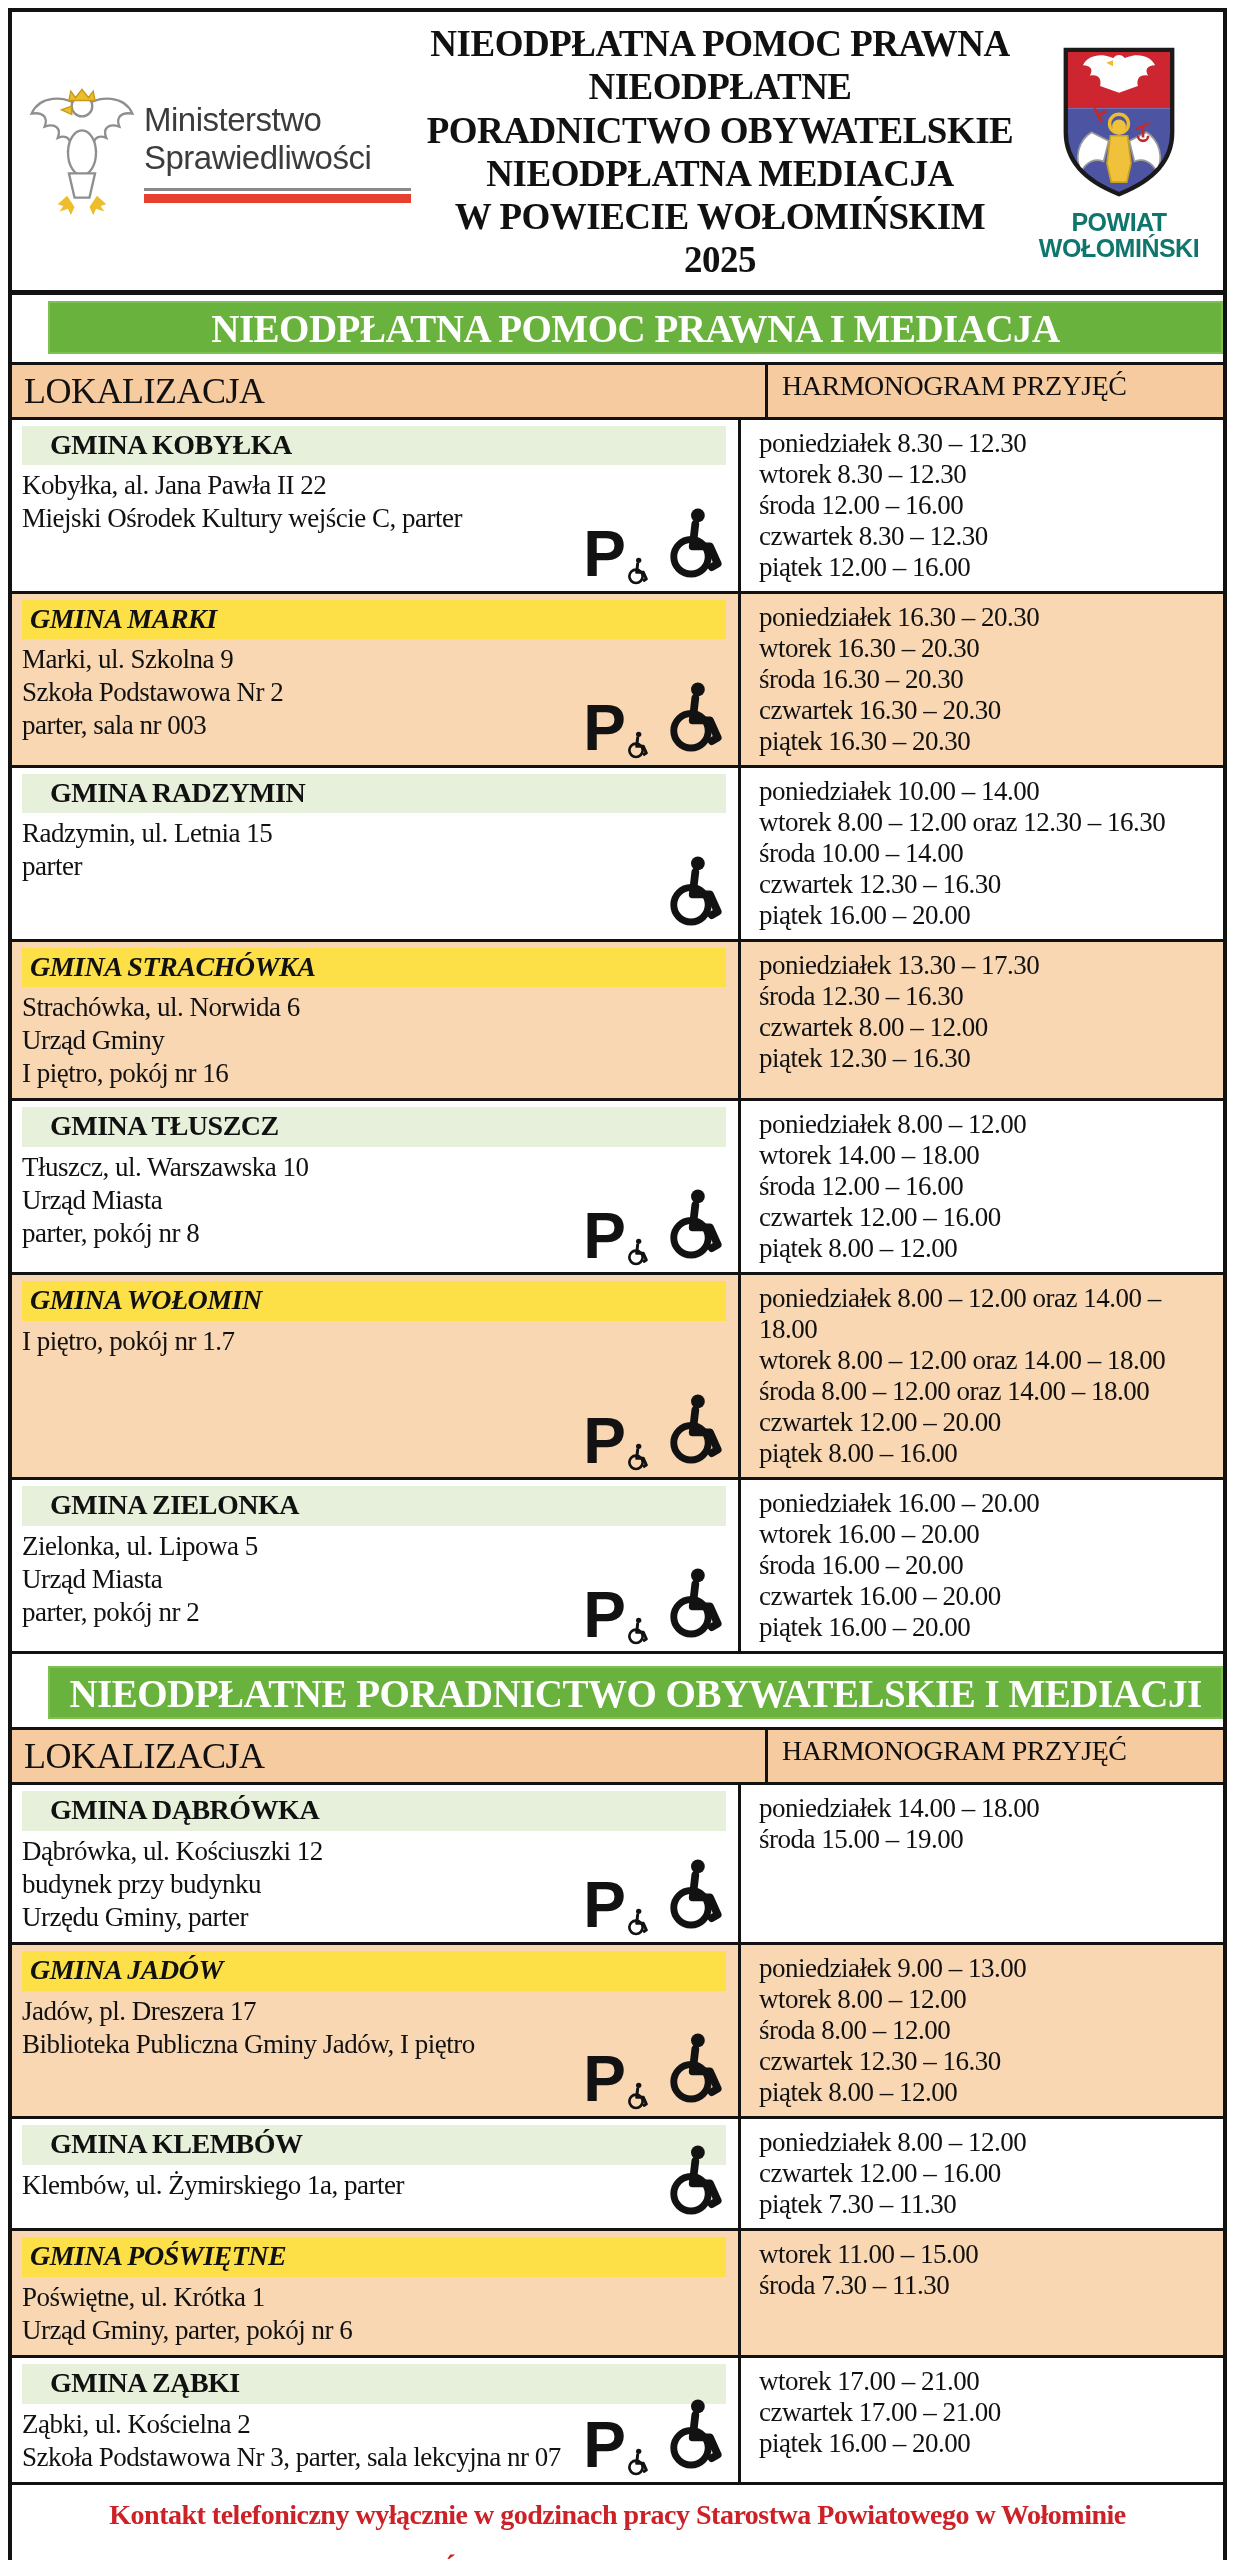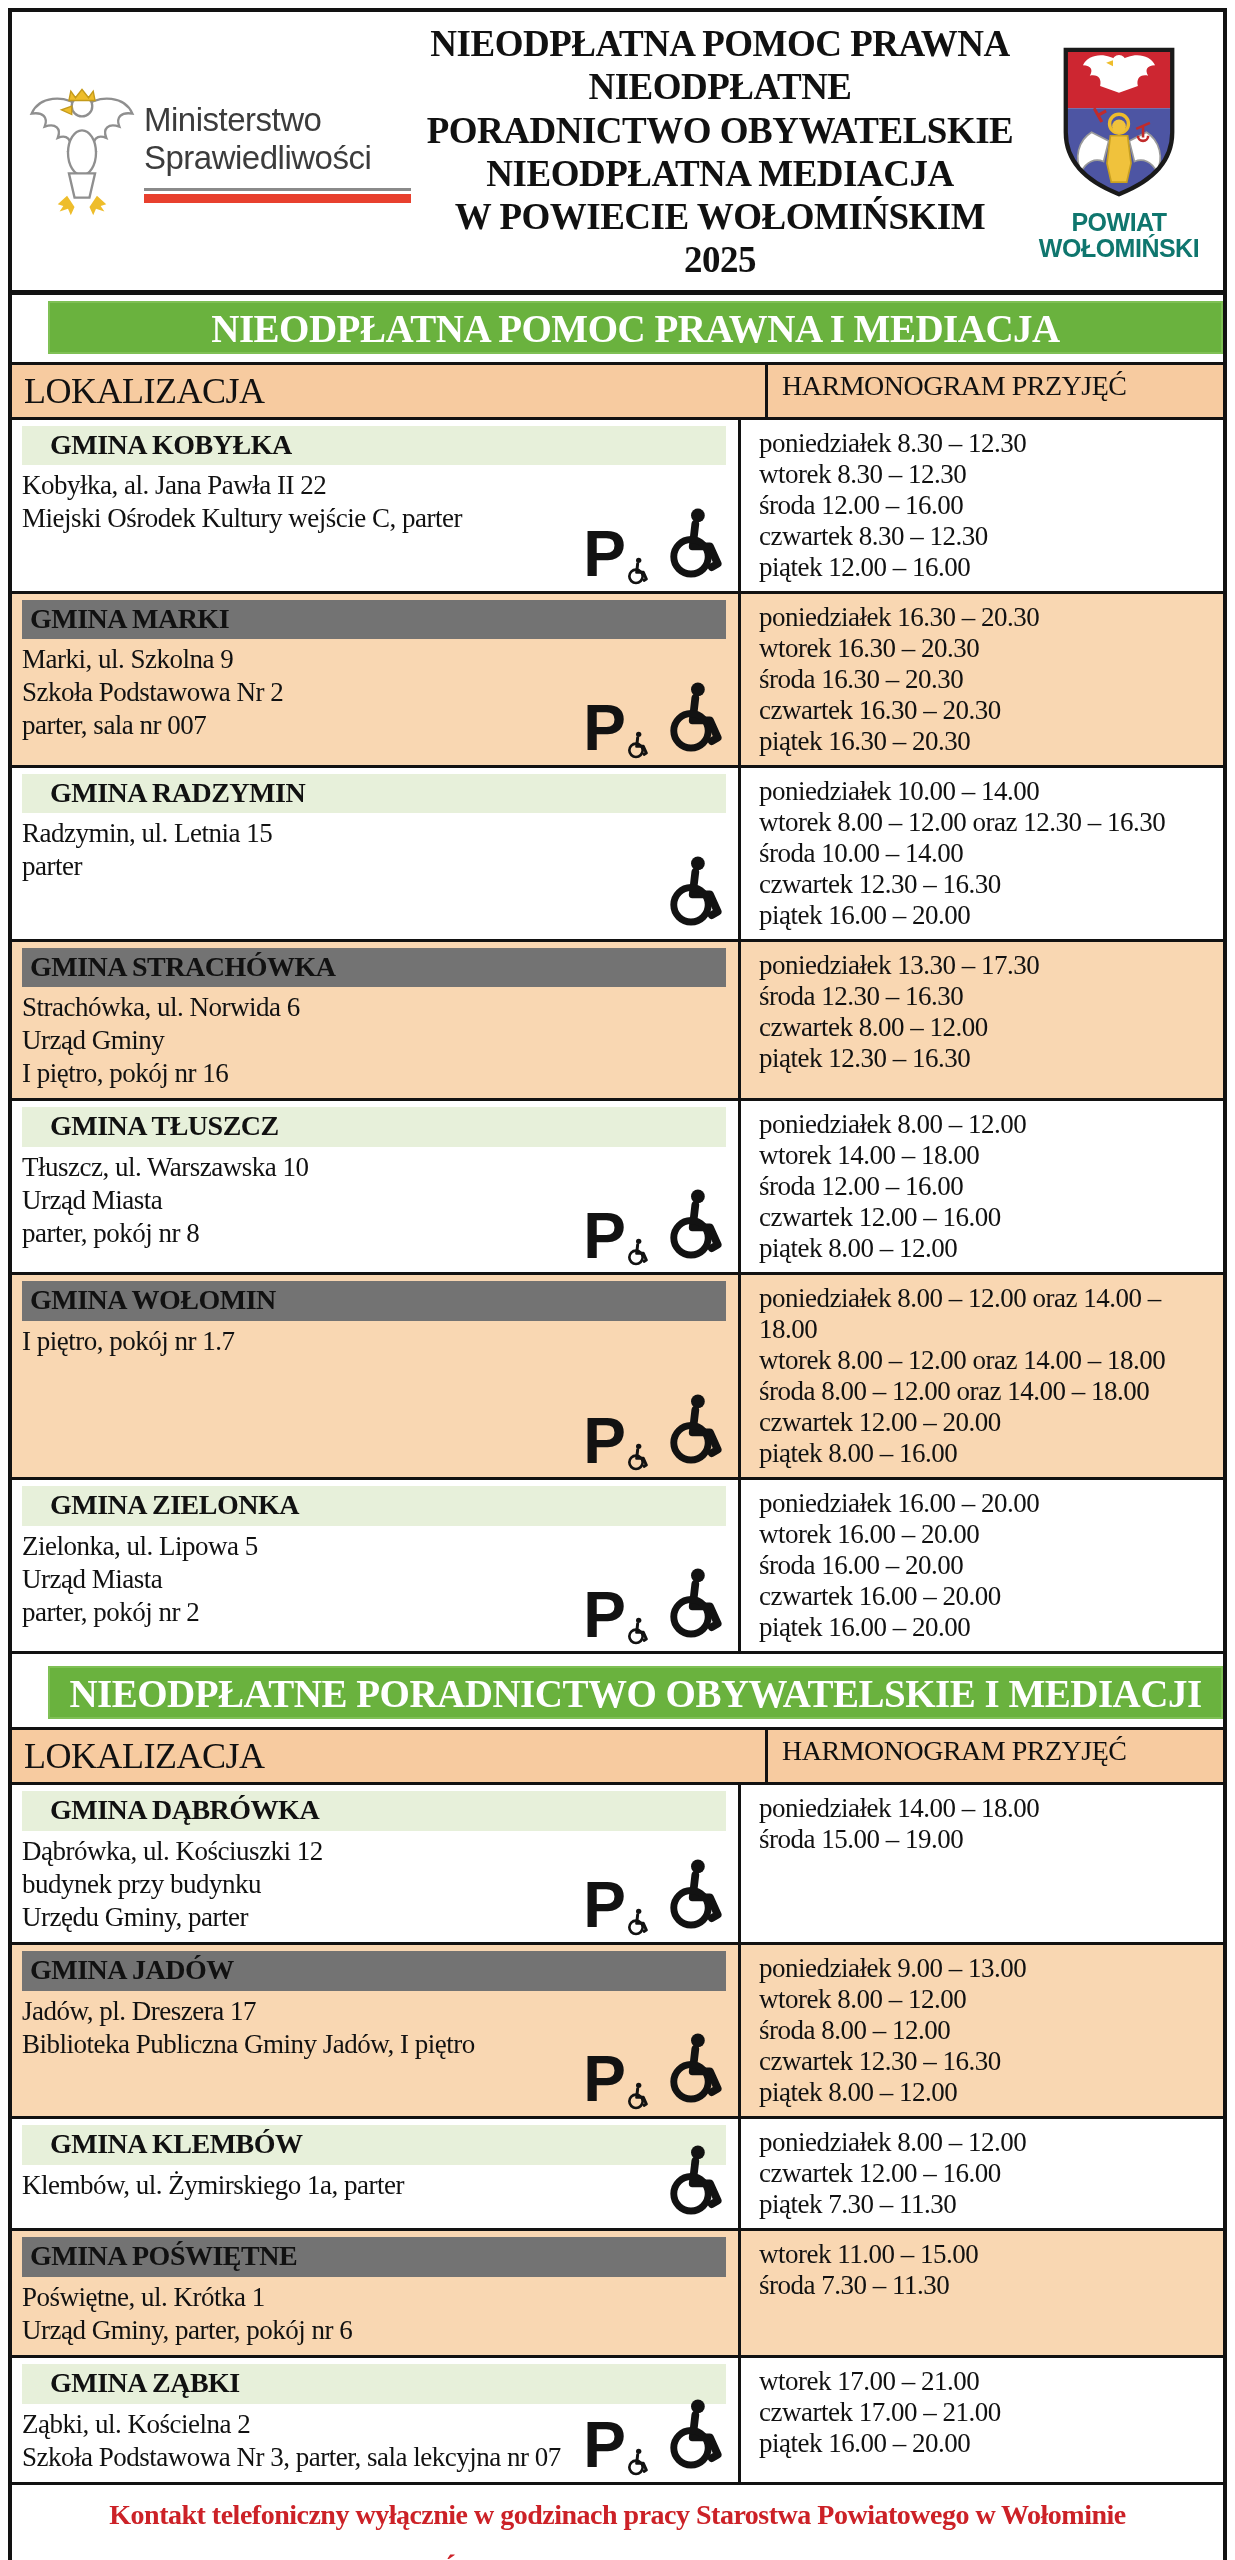--- a/index.html
+++ b/index.html
@@ -28,21 +28,21 @@
   .tbl { margin-top:8px; border-top:3px solid #121212; border-bottom:3px solid #121212; }
   .thead { display:flex; background:#f7cba0; }
   .thead .c-loc { width:60.2%; border-right:3px solid #121212; padding:5px 12px; font-size:36px; letter-spacing:-0.5px; }
   .thead .c-sch { flex:1; padding:5px 14px; font-size:28px; letter-spacing:-0.5px; }
   .rows .row { display:flex; border-top:3px solid #121212; }
   .row .cell-loc { width:60.2%; border-right:3px solid #121212; position:relative; padding:6px 12px 8px 10px; box-sizing:border-box; }
   .row .cell-sch { flex:1; padding:8px 18px; box-sizing:border-box; }
   .row-title { font-weight:bold; font-size:28px; line-height:1.1; padding:4px 8px 5px; margin:0 0 4px 0; letter-spacing:-0.5px; }
   .row-green .row-title { background:#e7f0da;padding-left:28px; }
   .row-orange { background:#f9d7b2; }
-  .row-orange .row-title { background:#737373; }
+  .row-orange .row-title { background:#fde047;font-style:italic; }
   .addr div { font-size:27px; line-height:33px; letter-spacing:-0.5px; }
   .sched div { font-size:27px; line-height:31px; letter-spacing:-0.5px; }
   .icons { position:absolute; right:16px; bottom:6px; display:flex; align-items:flex-end; gap:16px; }
   .p-icon { position:relative; font-family:"Liberation Sans", sans-serif; font-weight:bold; font-size:64px; line-height:0.95; color:#121212; padding-right:18px; }
   .p-icon svg { position:absolute; right:-4px; bottom:0; }
 
   
   .footer { padding:14px 16px 0; }
   .f-red1 { color:#cc2127; font-weight:bold; font-size:28px; text-align:center; letter-spacing:-0.5px; }
   .f-red2 { color:#cc2127; font-weight:bold; font-size:32px; text-align:center; margin-top:22px; letter-spacing:-0.5px; }
@@ -146,21 +146,21 @@
             <div>piątek 12.00 – 16.00</div>
           </div>
   </div>
 
   <div class="row row-orange">
     <div class="cell-loc">
       <div class="row-title">GMINA MARKI</div>
       <div class="addr">
               <div>Marki, ul. Szkolna 9</div>
               <div>Szkoła Podstawowa Nr 2</div>
-              <div>parter, sala nr 007</div>
+              <div>parter, sala nr 003</div>
             </div>
       <div class="icons">
         <span class="p-icon">P<svg width="24" height="28" viewBox="0 0 72 84">
           <circle cx="44" cy="10" r="8" fill="#121212"></circle>
           <path d="M41 20 L38 46 L58 46 L67 66 L60 70" stroke="#121212" stroke-width="9" stroke-linecap="round" stroke-linejoin="round" fill="none"></path>
           <circle cx="36" cy="58" r="20" stroke="#121212" stroke-width="8" fill="none"></circle>
         </svg></span>
         <span><svg width="62" height="76" viewBox="0 0 72 84">
           <circle cx="44" cy="10" r="8" fill="#121212"></circle>
           <path d="M41 20 L38 46 L58 46 L67 66 L60 70" stroke="#121212" stroke-width="9" stroke-linecap="round" stroke-linejoin="round" fill="none"></path>

